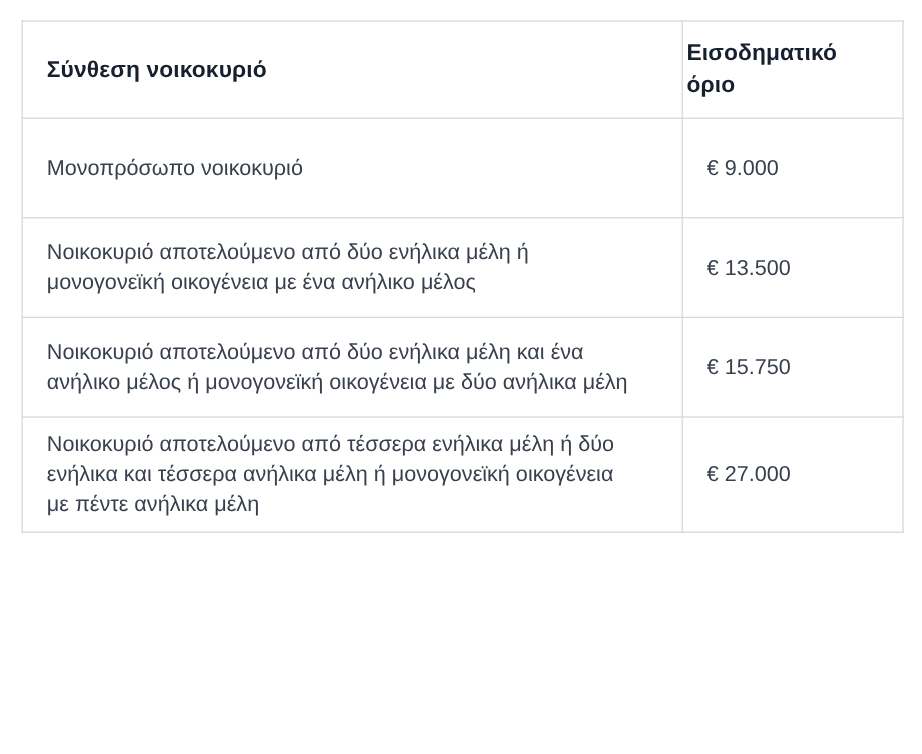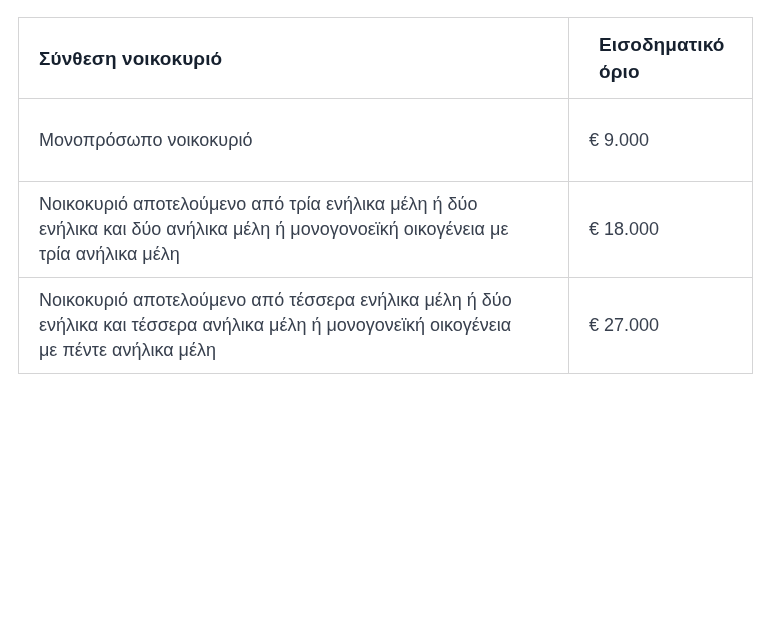--- a/index.html
+++ b/index.html
@@ -36,21 +36,21 @@
   table.income-table th {
     font-size: 19px;
     font-weight: bold;
     color: #16202e;
     line-height: 27px;
     height: 81px;
     padding: 10px 24px 10px 20px;
     letter-spacing: 0.1px;
   }
   table.income-table th.limit-header {
-    padding-left: 30px;
+    padding-left: 3px;
     padding-right: 14px;
   }
   table.income-table td {
     font-size: 18px;
     font-weight: normal;
     color: #38404e;
     line-height: 25px;
     height: 83px;
     padding: 10px 40px 10px 20px;
   }
@@ -73,22 +73,26 @@
         <th>Σύνθεση νοικοκυριό</th>
         <th class="limit-header">Εισοδηματικό όριο</th>
       </tr>
     </thead>
     <tbody>
       <tr>
         <td>Μονοπρόσωπο νοικοκυριό</td>
         <td class="limit-cell">€ 9.000</td>
       </tr>
       <tr>
-        <td>Νοικοκυριό αποτελούμενο από τρία ενήλικα μέλη ή δύο ενήλικα και δύο ανήλικα μέλη ή μονογονοεϊκή οικογένεια με τρία ανήλικα μέλη</td>
-        <td class="limit-cell">€ 18.000</td>
+        <td>Νοικοκυριό αποτελούμενο από δύο ενήλικα μέλη ή μονογονεϊκή οικογένεια με ένα ανήλικο μέλος</td>
+        <td class="limit-cell">€ 13.500</td>
+      </tr>
+      <tr>
+        <td>Νοικοκυριό αποτελούμενο από δύο ενήλικα μέλη και ένα ανήλικο μέλος ή μονογονεϊκή οικογένεια με δύο ανήλικα μέλη</td>
+        <td class="limit-cell">€ 15.750</td>
       </tr>
       <tr>
         <td>Νοικοκυριό αποτελούμενο από τέσσερα ενήλικα μέλη ή δύο ενήλικα και τέσσερα ανήλικα μέλη ή μονογονεϊκή οικογένεια με πέντε ανήλικα μέλη</td>
         <td class="limit-cell">€ 27.000</td>
       </tr>
     </tbody>
   </table>
 </div>
 
 </body></html>

